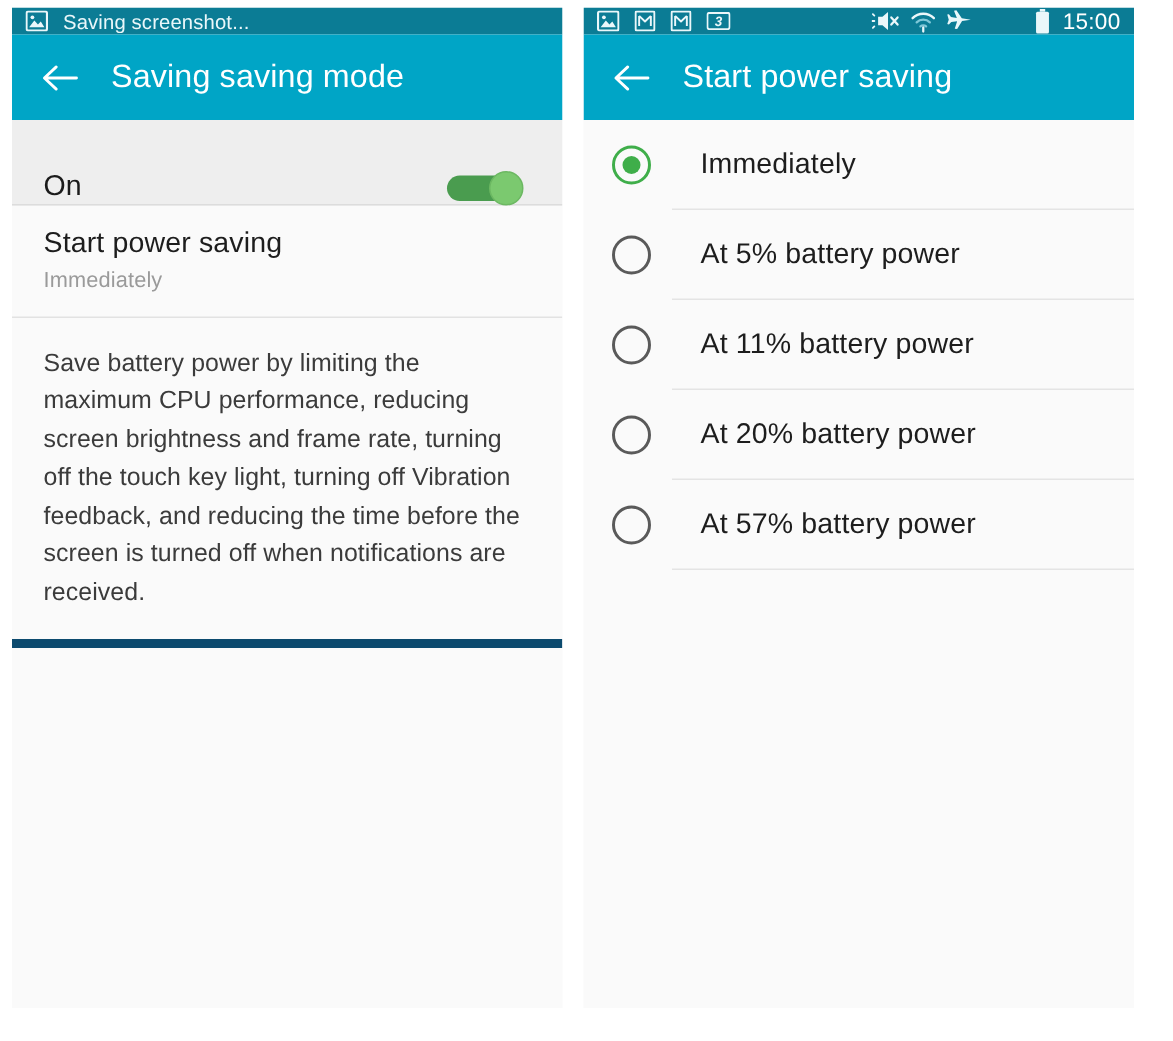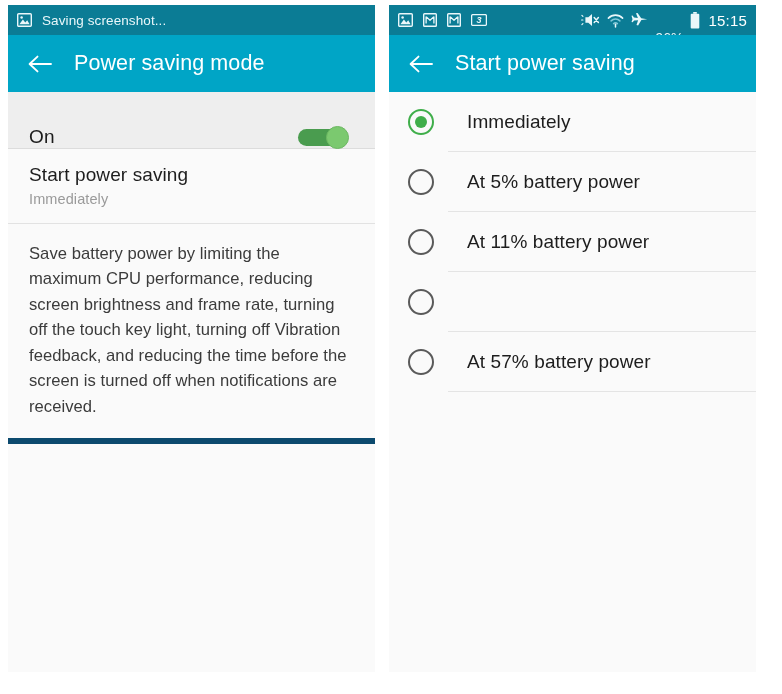--- a/index.html
+++ b/index.html
@@ -29,21 +29,21 @@
     height: 667px;
     background: #fafafa;
     overflow: hidden;
     position: relative;
     display: flex;
     flex-direction: column;
   }
 
   
   .statusbar {
-    height: 30px;
+    height: 18px;
     background: #0b7c95;
     display: flex;
     align-items: center;
     padding: 0 9px 0 9px;
     box-sizing: border-box;
     color: #e9f6f9;
     flex: 0 0 auto;
   }
   .sb-left {
     display: flex;
@@ -270,21 +270,21 @@
         <span class="sb-text">Saving screenshot...</span>
       </div>
     </div>
 
     <div class="appbar">
       <span class="back-btn">
         <svg width="26" height="20" viewBox="0 0 26 20">
           <path d="M24 10 L3 10 M10.5 2.6 L2.6 10 L10.5 17.4" fill="none" stroke="#ffffff" stroke-width="1.9" stroke-linecap="round" stroke-linejoin="round"></path>
         </svg>
       </span>
-      <span class="appbar-title">Power saving mode</span>
+      <span class="appbar-title">Saving saving mode</span>
     </div>
 
     <div class="content">
 
       <div class="toggle-row">
         <span class="toggle-label">On</span>
         <span class="switch">
           <span class="track"></span>
           <span class="knob"></span>
         </span>
@@ -354,21 +354,21 @@
             <path d="M16.2 7.2 L10.2 6.2 L6.6 0.9 L5.0 1.2 L6.9 6.0 L3.0 5.4 L1.6 3.5 L0.5 3.7 L1.5 7.2 L0.5 10.0 L1.6 10.3 L3.2 8.6 L7.1 8.2 L5.5 13.1 L7.1 13.4 L10.4 8.0 L16.2 7.2 Z" fill="#eaf7fa"></path>
           </svg>
         </span>
         <span class="sb-batt-text">96%</span>
         <span class="sb-icon">
           <svg width="10" height="17" viewBox="0 0 10 17">
             <rect x="3.2" y="0" width="3.6" height="1.8" fill="#eaf7fa"></rect>
             <rect x="0.7" y="1.8" width="8.6" height="14.6" rx="1" fill="#eaf7fa"></rect>
           </svg>
         </span>
-        <span class="sb-clock">15:15</span>
+        <span class="sb-clock">15:00</span>
       </div>
     </div>
 
     <div class="appbar">
       <span class="back-btn">
         <svg width="26" height="20" viewBox="0 0 26 20">
           <path d="M24 10 L3 10 M10.5 2.6 L2.6 10 L10.5 17.4" fill="none" stroke="#ffffff" stroke-width="1.9" stroke-linecap="round" stroke-linejoin="round"></path>
         </svg>
       </span>
       <span class="appbar-title">Start power saving</span>
@@ -390,20 +390,21 @@
         </div>
 
         <div class="radio-row">
           <span class="radio"></span>
           <span class="radio-label">At 11% battery power</span>
           <span class="sep"></span>
         </div>
 
         <div class="radio-row">
           <span class="radio"></span>
+          <span class="radio-label">At 20% battery power</span>
           <span class="sep"></span>
         </div>
 
         <div class="radio-row">
           <span class="radio"></span>
           <span class="radio-label">At 57% battery power</span>
           <span class="sep"></span>
         </div>
 
       </div>

